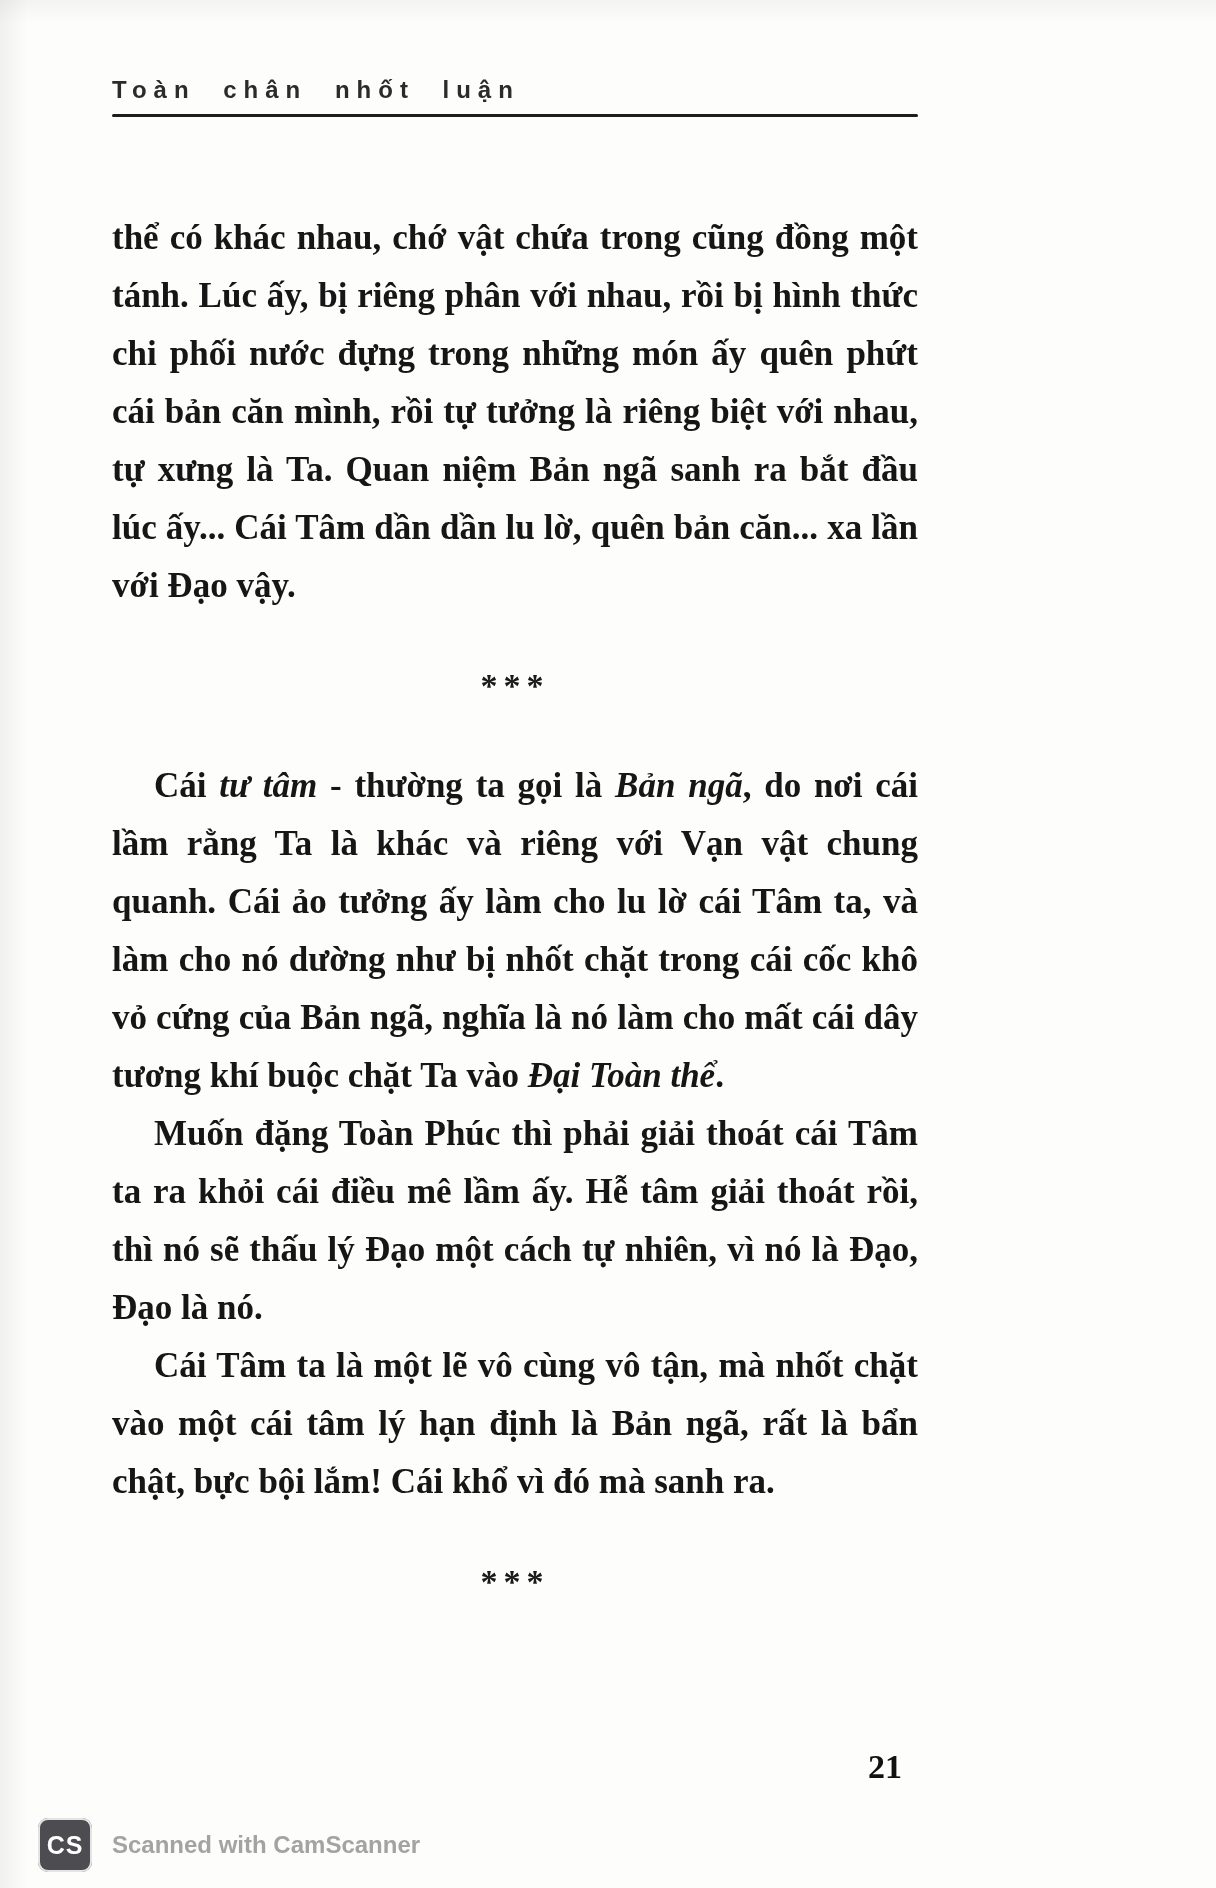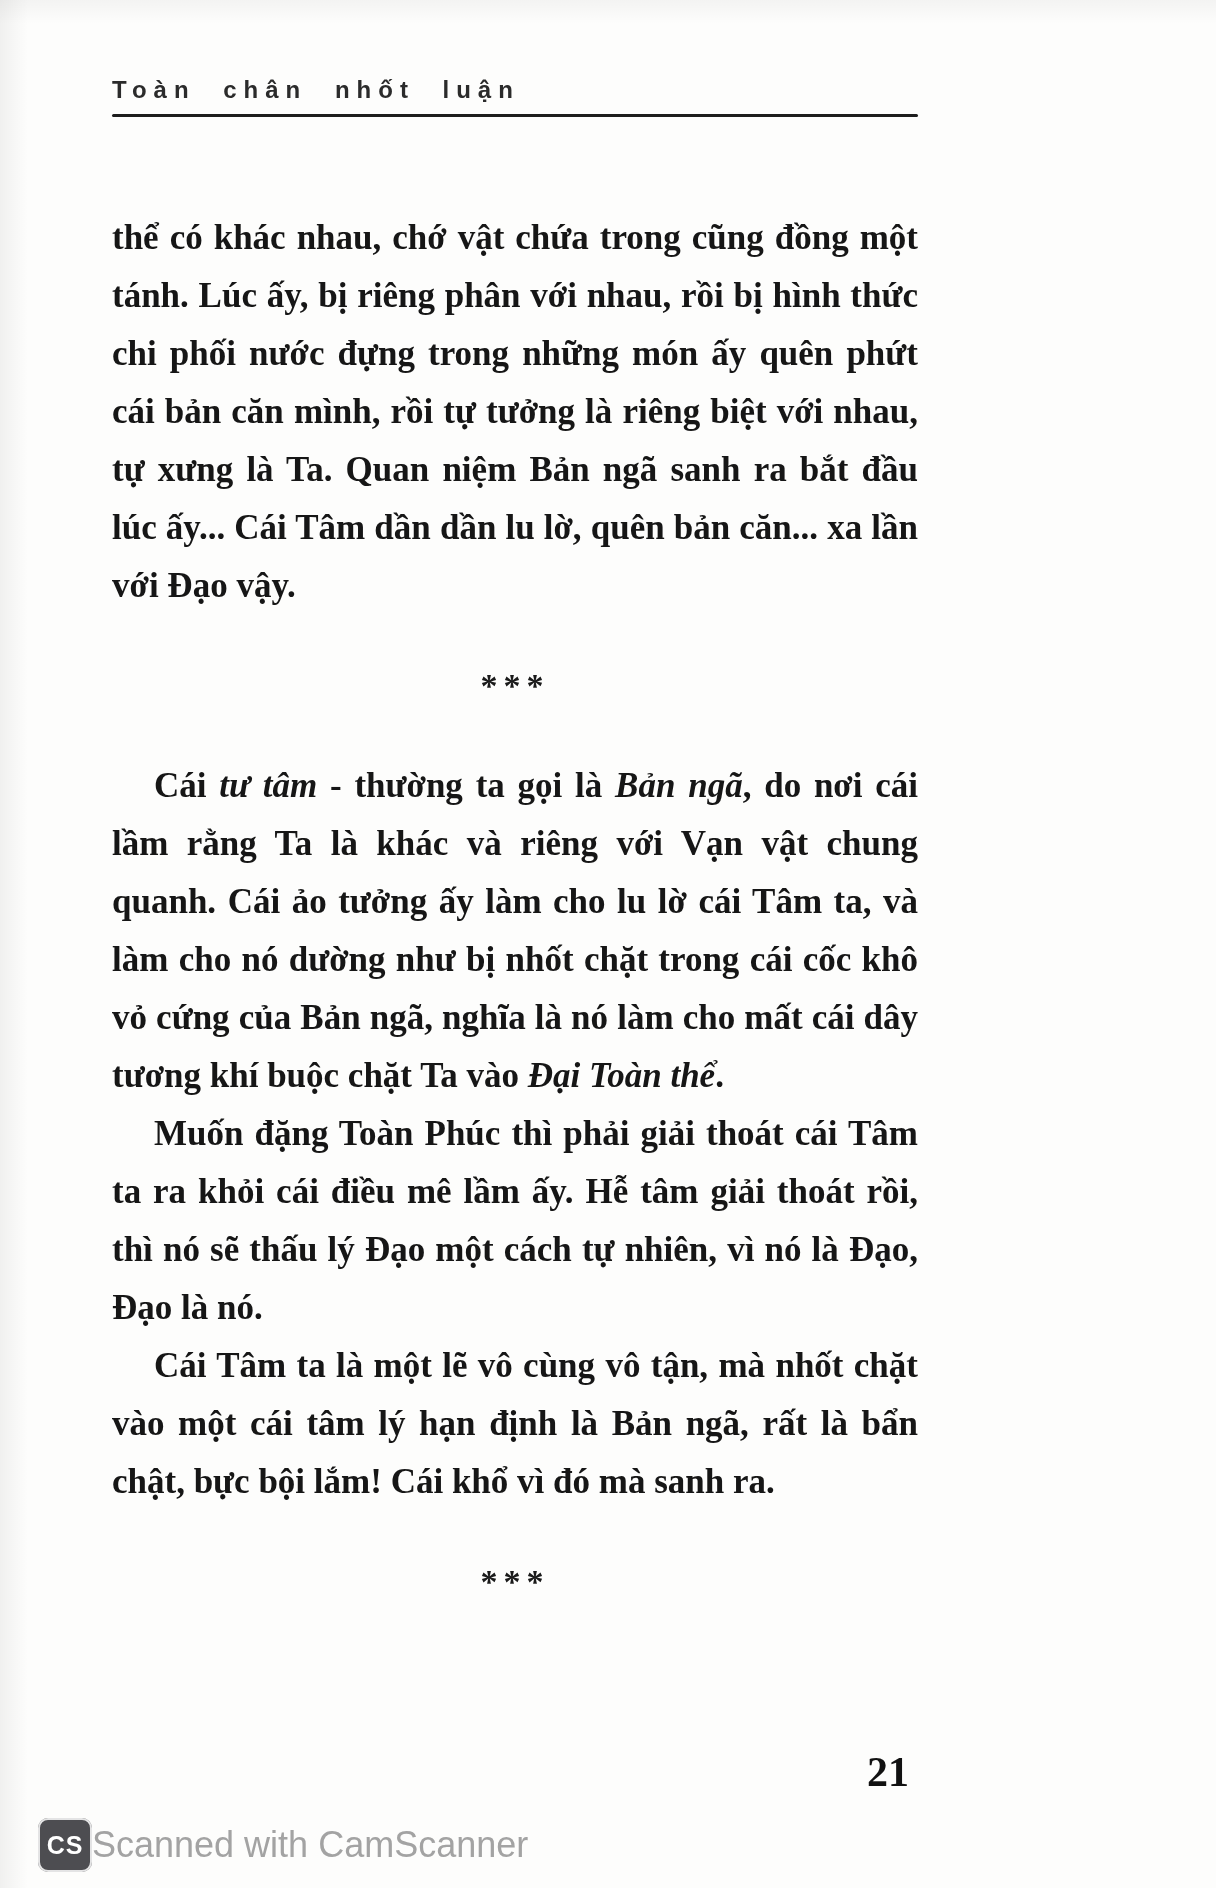--- a/index.html
+++ b/index.html
@@ -61,55 +61,56 @@
     letter-spacing: 6px;
     margin: 42px 0;
     color: #1a1a1a;
   }
   .seg.italic {
     font-style: italic;
   }
   .page-number {
     position: absolute;
     top: 1748px;
-    left: 103px;
+    left: 96px;
     width: 806px;
     text-align: right;
-    font-size: 42px;
+    font-size: 34px;
     font-weight: 700;
     color: #111;
   }
   .footer {
     position: absolute;
     left: 38px;
     bottom: 16px;
     display: flex;
     align-items: center;
+    gap: 20px;
   }
   .cs-badge {
     width: 54px;
     height: 54px;
     background: #4d4d51;
     border-radius: 10px;
     display: flex;
     align-items: center;
     justify-content: center;
     box-shadow: inset 0 0 0 2px rgba(255,255,255,0.85);
   }
   .cs-badge span {
     font-family: "Liberation Sans", "DejaVu Sans", sans-serif;
     font-weight: 700;
     font-size: 25px;
     color: #ffffff;
     letter-spacing: 1px;
   }
   .footer-text {
     font-family: "Liberation Sans", "DejaVu Sans", sans-serif;
-    font-size: 36px;
-    font-weight: 400;
+    font-size: 24px;
+    font-weight: 700;
     color: #a3a3a3;
   }
 </style>
 </head>
 <body>
 
 <div class="page">
 
   <div class="header">
     <span class="header-title">Toàn chân nhốt luận</span>

